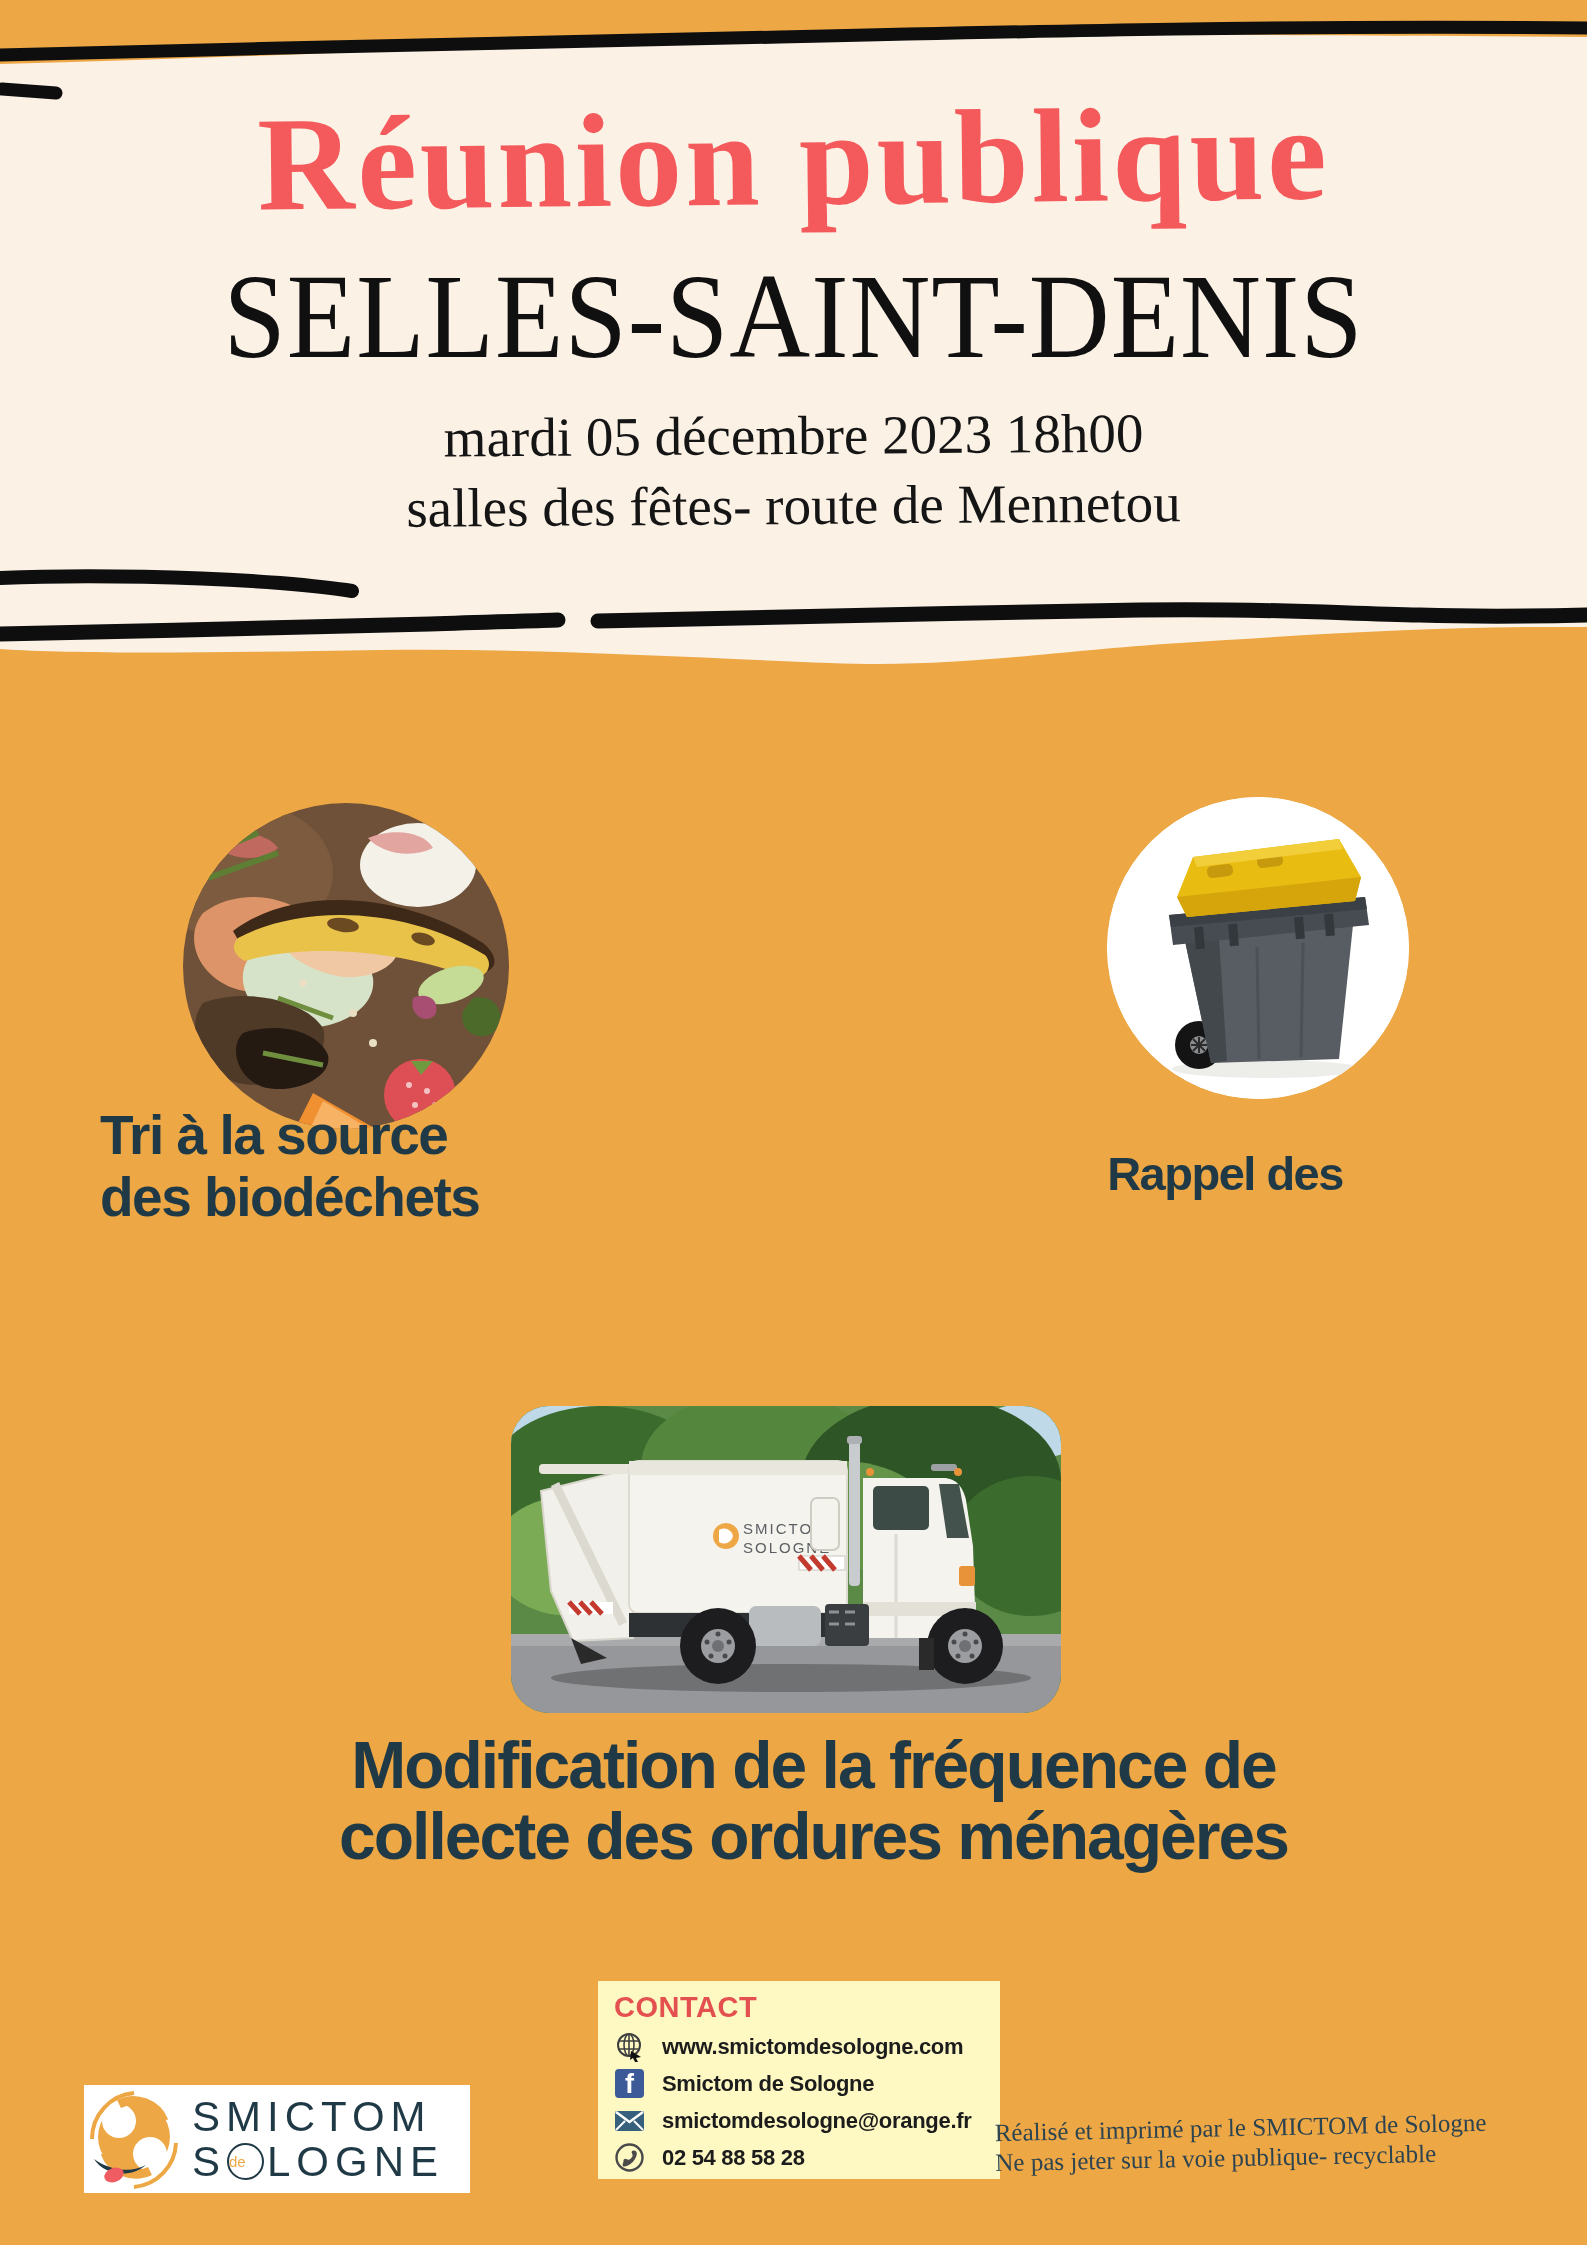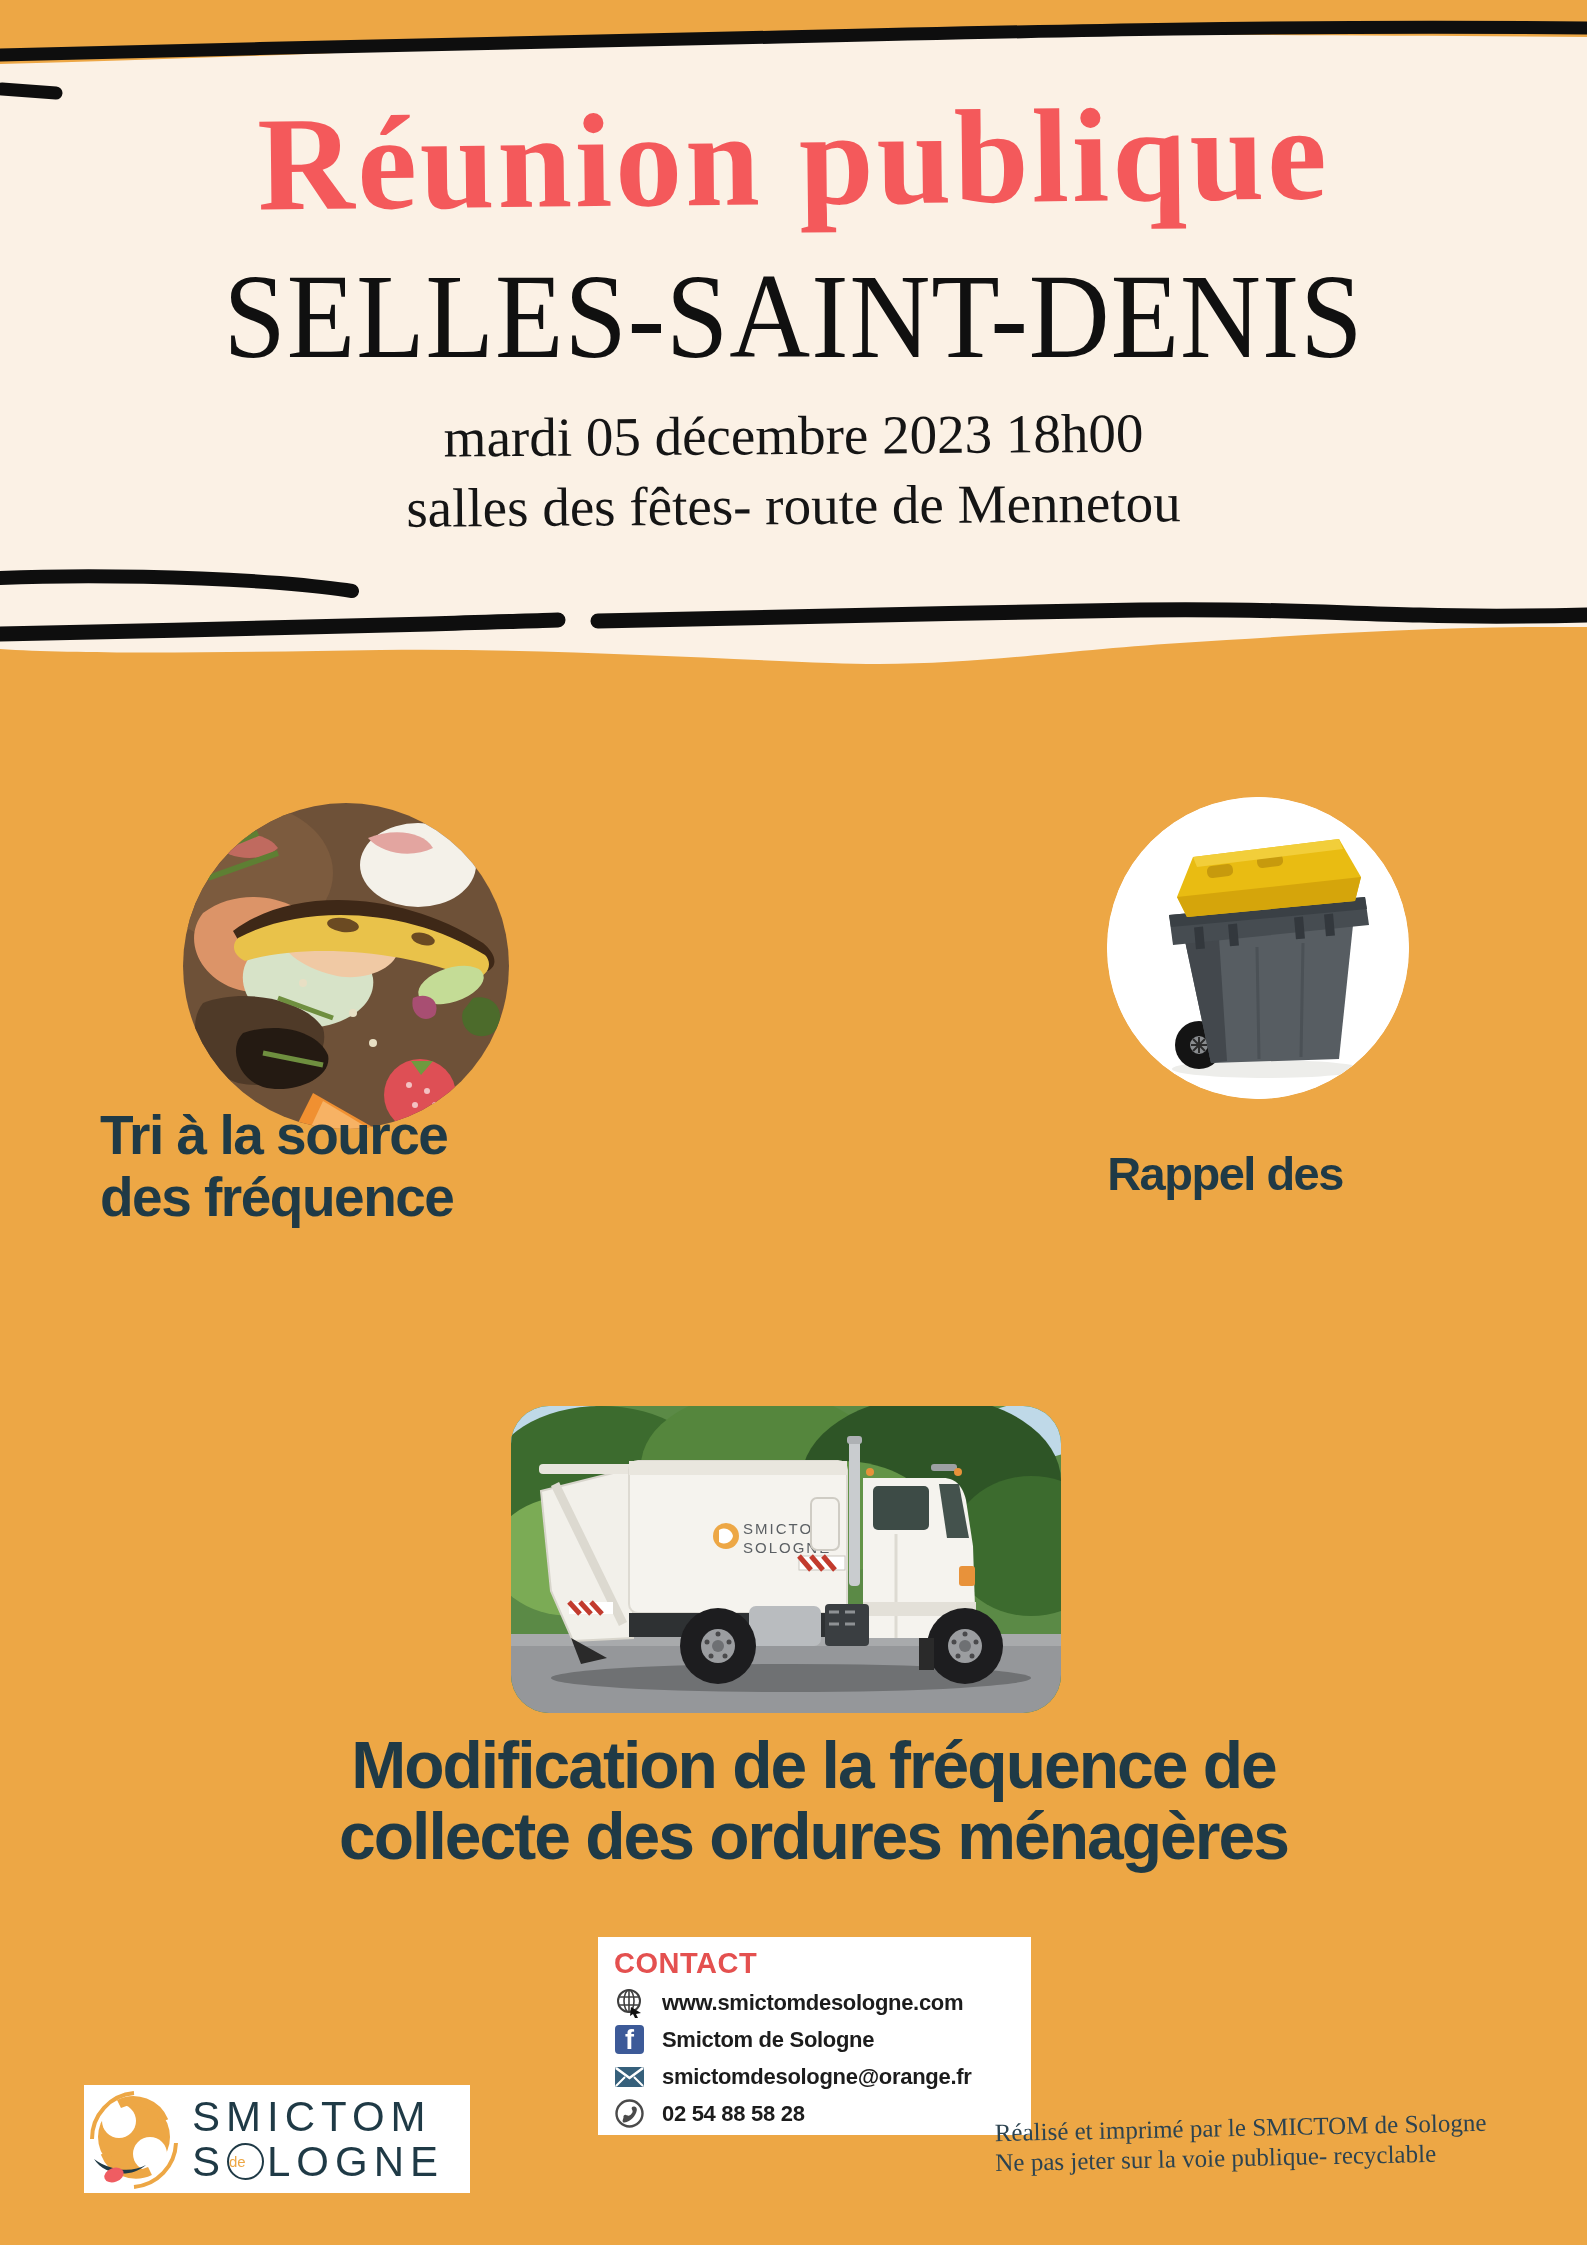--- a/index.html
+++ b/index.html
@@ -75,21 +75,21 @@
     display:flex;align-items:center;margin-top:3px;
   }
   .logo-o{
     width:37px;height:37px;border:2.5px solid #1F3A46;border-radius:50%;
     display:inline-flex;align-items:center;justify-content:flex-start;
     margin:0 3px 0 1px;box-sizing:border-box;
   }
   .logo-de{font-size:15px;color:#EDA745;letter-spacing:0;font-weight:400;}
 
   .contact-box{
-    left:598px;top:1937px;width:433px;height:198px;background:#ffffff;
+    left:598px;top:1981px;width:402px;height:198px;background:#fef9c3;
     box-sizing:border-box;padding:10px 14px 0 16px;
   }
   .contact-title{
     color:#E4504F;font-weight:bold;font-size:29px;letter-spacing:0.5px;margin-bottom:4px;
   }
   .c-row{display:flex;align-items:center;gap:17px;height:37px;}
   .c-ico{width:31px;height:31px;flex:0 0 31px;display:flex;align-items:center;justify-content:center;}
   .c-txt{font-size:22px;font-weight:bold;color:#1c1c1c;letter-spacing:-0.3px;white-space:nowrap;}
   .fb-badge{
     width:29px;height:29px;background:#3D5A98;border-radius:4px;color:#fff;
@@ -187,21 +187,21 @@
       <polygon points="70,100 86,60 232,42 254,80 248,104 80,120" fill="#E9BC12"></polygon>
       <polygon points="70,100 80,120 248,104 254,80" fill="#D5A50B"></polygon>
       <rect x="100" y="68" width="26" height="12" rx="5" fill="#C79A0D" transform="rotate(-7 113 74)"></rect>
       <rect x="150" y="58" width="26" height="12" rx="5" fill="#C79A0D" transform="rotate(-7 163 64)"></rect>
       <polygon points="86,60 232,42 236,52 90,70" fill="#F2CE3A"></polygon>
     </svg>
   </div>
 
   <div class="abs h-teal head-left">
     <div>Tri à la source</div>
-    <div>des fréquence</div>
+    <div>des biodéchets</div>
   </div>
   <div class="abs h-teal head-right">
     <div>Rappel des</div>
   </div>
 
   <div class="abs truck-box">
     <svg width="550" height="307" viewBox="0 0 550 307">
       <rect width="550" height="307" fill="#5b8a46"></rect>
       <ellipse cx="40" cy="18" rx="60" ry="26" fill="#BFD9E8"></ellipse>
       <ellipse cx="260" cy="12" rx="50" ry="20" fill="#BFD9E8"></ellipse>

